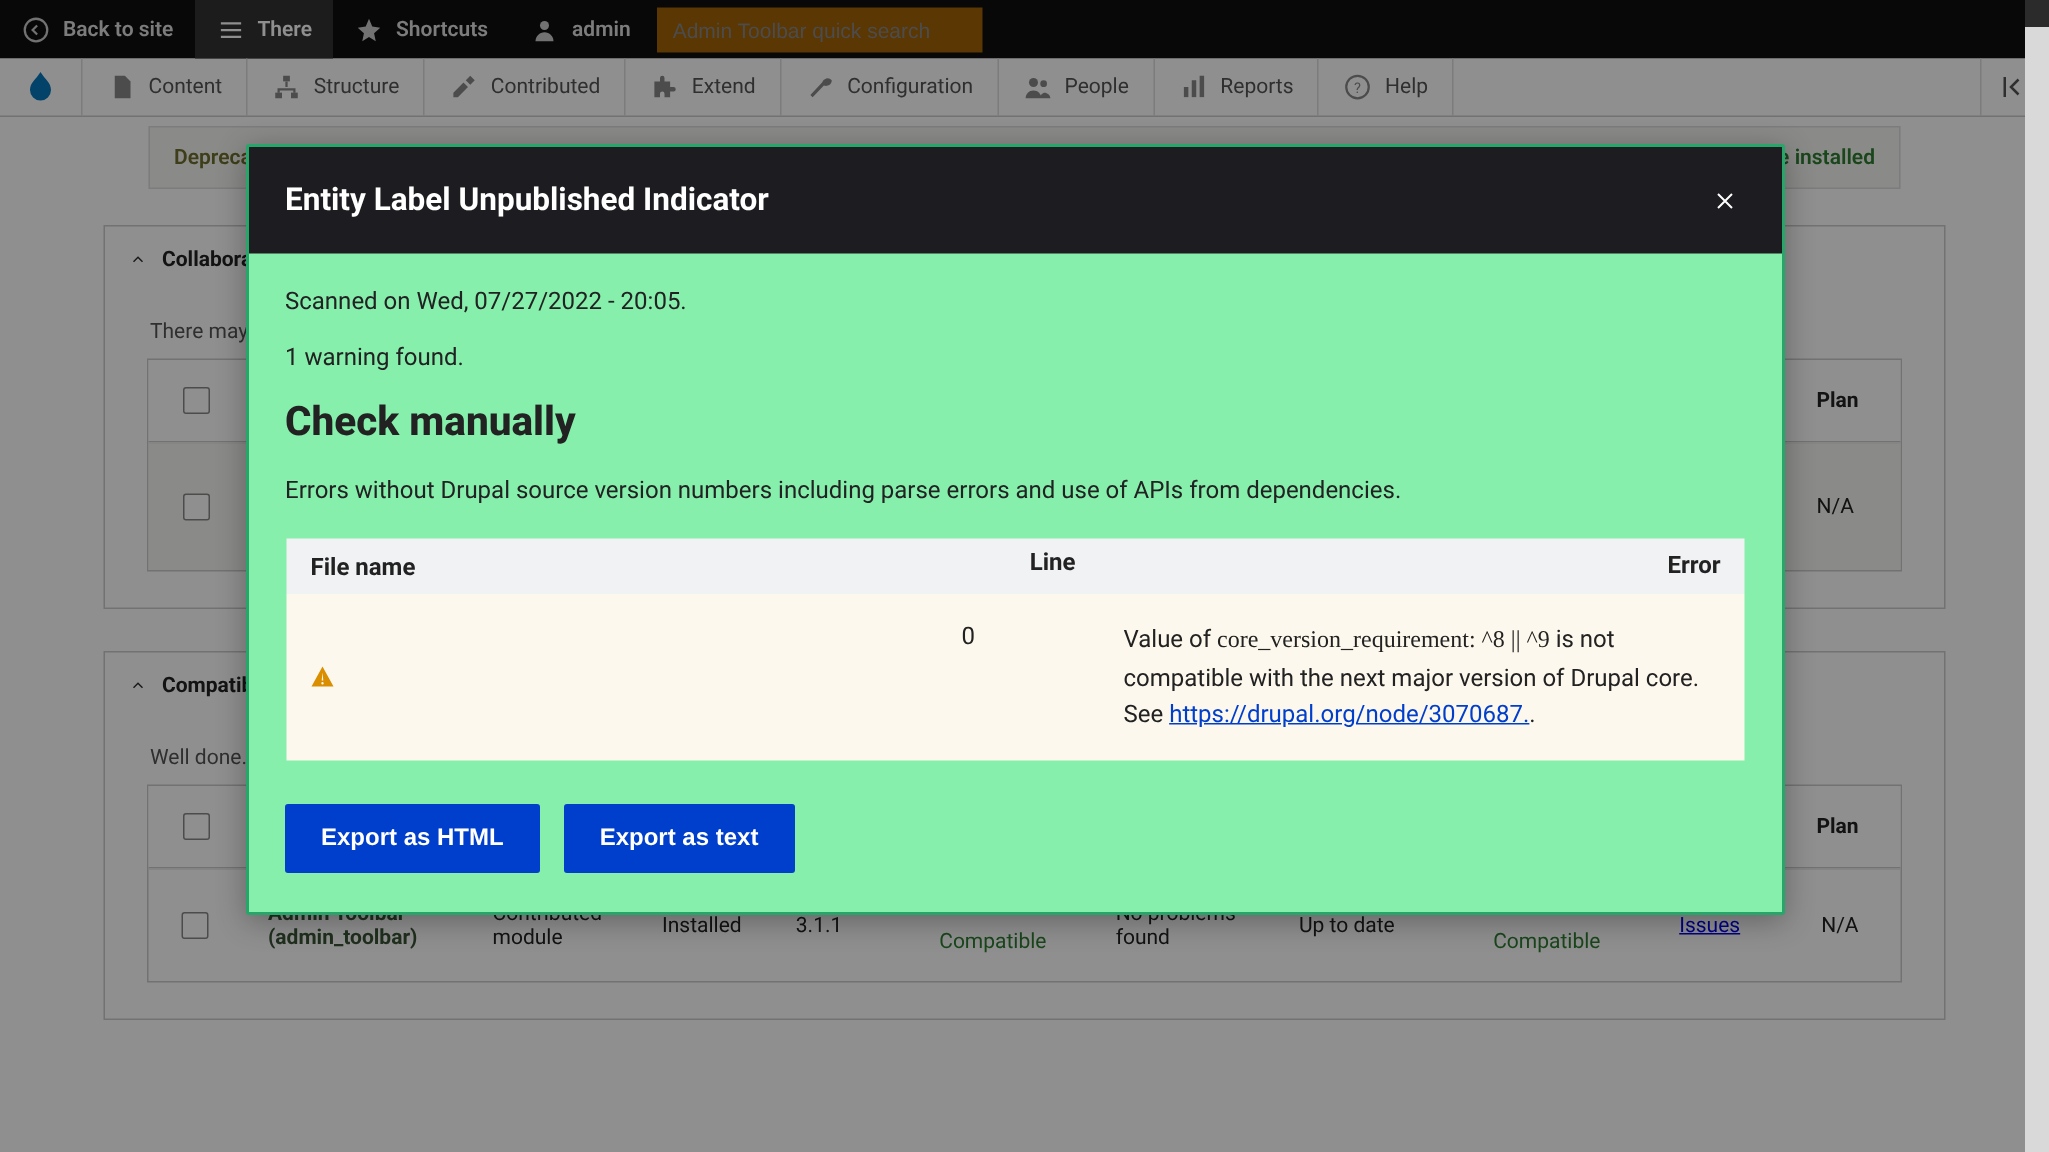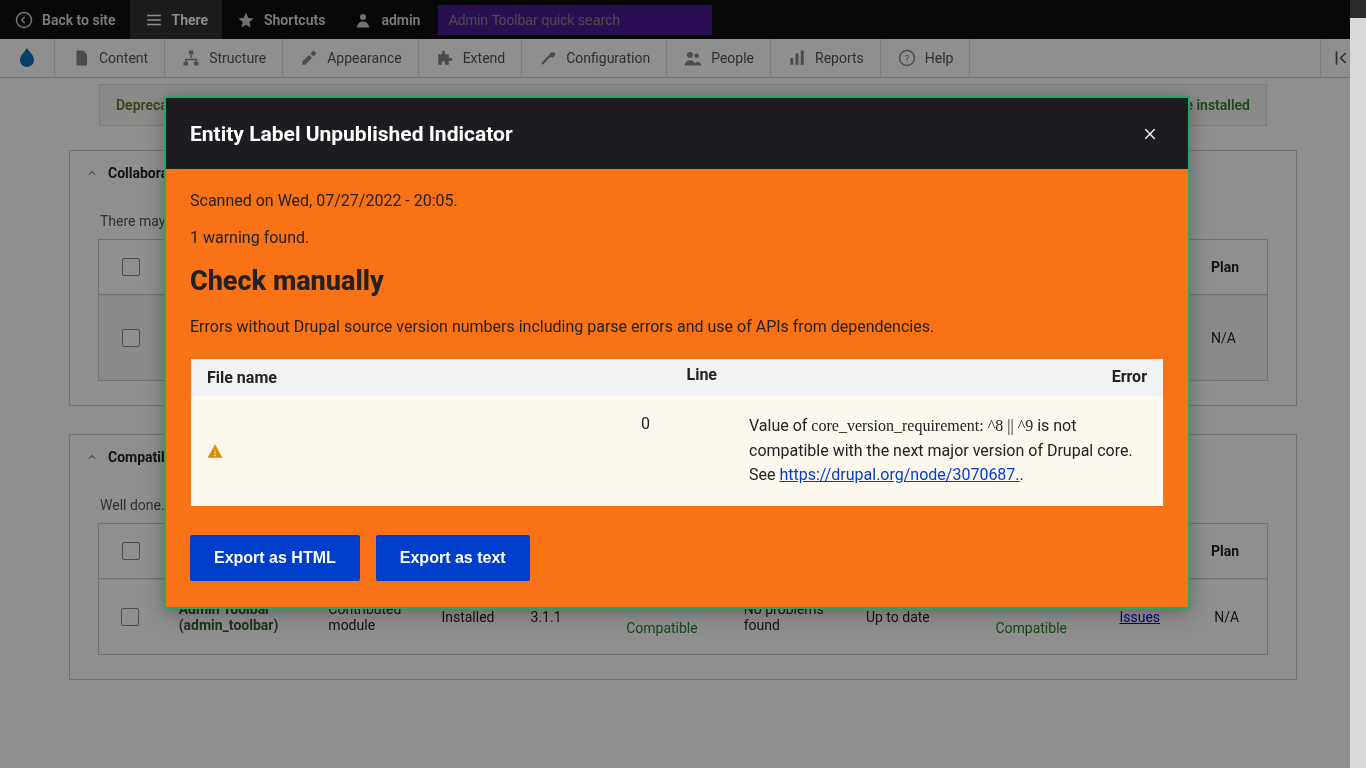--- a/index.html
+++ b/index.html
@@ -5,21 +5,21 @@
   * { box-sizing: border-box; margin: 0; padding: 0; }
   html, body { width: 1366px; height: 768px; overflow: hidden; font-family: -apple-system, BlinkMacSystemFont, "Segoe UI", Roboto, sans-serif; font-size: 14px; color: #222; }
   body { background: #fff; position: relative; }
 
   
   .toolbar-black { height: 39px; background: #0f0f0f; display: flex; align-items: stretch; }
   .tb-item { display: flex; align-items: center; padding: 0 14px; color: #ddd; font-weight: 600; font-size: 14px; gap: 8px; cursor: pointer; }
   .tb-item.active { background: #333; color: #fff; }
   .tb-icon { width: 20px; height: 20px; display: inline-flex; align-items: center; justify-content: center; }
   .tb-search { margin-left: 4px; display: flex; align-items: center; }
-  .tb-search input { width: 274px; height: 30px; background: #4c1d95; border: none; padding: 0 10px; color: #ccc; font-size: 14px; }
+  .tb-search input { width: 217px; height: 30px; background: #a16207; border: none; padding: 0 10px; color: #ccc; font-size: 14px; }
   .tb-search input::placeholder { color: #888; }
 
   
   .toolbar-white { height: 39px; background: #fff; border-bottom: 1px solid #ccc; display: flex; align-items: stretch; }
   .tw-logo { width: 55px; display: flex; align-items: center; justify-content: center; border-right: 1px solid #ddd; }
   .tw-item { display: flex; align-items: center; padding: 0 16px; gap: 8px; color: #555; font-size: 14px; border-right: 1px solid #ddd; cursor: pointer; }
   .tw-icon { width: 20px; height: 20px; display: inline-flex; align-items: center; justify-content: center; color: #777; }
   .tw-spacer { flex: 1; }
   .tw-collapse { width: 46px; border-left: 1px solid #ddd; display: flex; align-items: center; justify-content: center; color: #555; cursor: pointer; }
 
@@ -51,21 +51,21 @@
   .col-iss   { width: 100px; }
   .col-plan  { width: 74px; text-align: left; }
   .chk { width: 18px; height: 18px; border: 1px solid #888; background: #fff; border-radius: 2px; }
   .proj-name { font-weight: 700; color: #3a5537; }
   .cell-ok   { color: #2f7d32; display: flex; align-items: center; gap: 8px; flex-direction: column; }
 
   
   .overlay { position: absolute; inset: 0; background: rgba(0,0,0,0.44); }
 
   
-  .modal { position: absolute; left: 164px; top: 96px; width: 1026px; background: #f97316; border: 2px solid #26a769; border-radius: 2px; box-shadow: 0 4px 20px rgba(0,0,0,.3); }
+  .modal { position: absolute; left: 164px; top: 96px; width: 1026px; background: #86efac; border: 2px solid #26a769; border-radius: 2px; box-shadow: 0 4px 20px rgba(0,0,0,.3); }
   .modal-header { height: 71px; background: #1d1d21; color: #fff; display: flex; align-items: center; justify-content: space-between; padding: 0 24px; }
   .modal-title { font-size: 21px; font-weight: 700; }
   .modal-close { width: 28px; height: 28px; display: flex; align-items: center; justify-content: center; cursor: pointer; font-size: 18px; color: #fff; }
   .modal-body { padding: 22px 24px 26px; }
   .modal-body p { font-size: 16px; color: #222; margin-bottom: 18px; }
   .modal-body h2 { font-size: 27px; font-weight: 800; margin-top: 12px; margin-bottom: 20px; }
   .modal-body .sub { font-size: 16px; color: #222; margin-bottom: 22px; }
 
   .warn-table { border: 1px solid transparent; }
   .warn-head { display: flex; background: #f1f2f4; font-weight: 700; font-size: 16px; }
@@ -156,21 +156,21 @@
         </svg>
       </span>
     <span>Structure</span>
   </div>
   <div class="tw-item">
     <span class="tw-icon">
         <svg width="18" height="18" viewBox="0 0 24 24" fill="#888">
           <path d="M3 17l9-9 4 4-9 9H3v-4zM14 6l4-4 4 4-4 4z"></path>
         </svg>
       </span>
-    <span>Appearance</span>
+    <span>Contributed</span>
   </div>
   <div class="tw-item">
     <span class="tw-icon">
         <svg width="18" height="18" viewBox="0 0 24 24" fill="#888">
           <path d="M3 7h5V4a2 2 0 1 1 4 0v3h5v5h3a2 2 0 1 1 0 4h-3v5h-5v-3a2 2 0 1 0-4 0v3H3z"></path>
         </svg>
       </span>
     <span>Extend</span>
   </div>
   <div class="tw-item">

